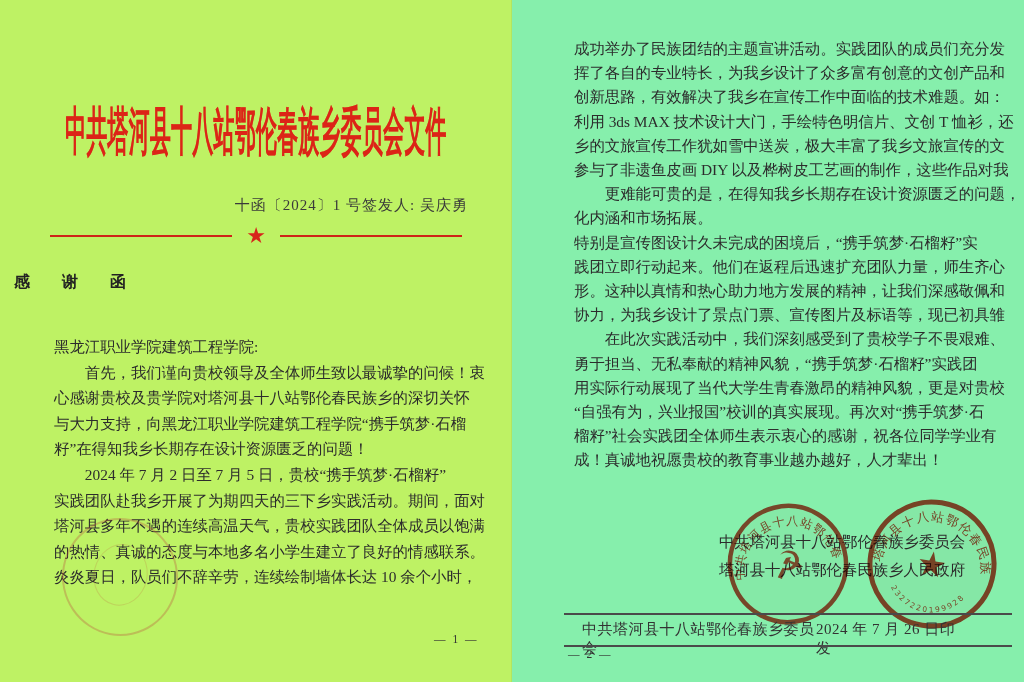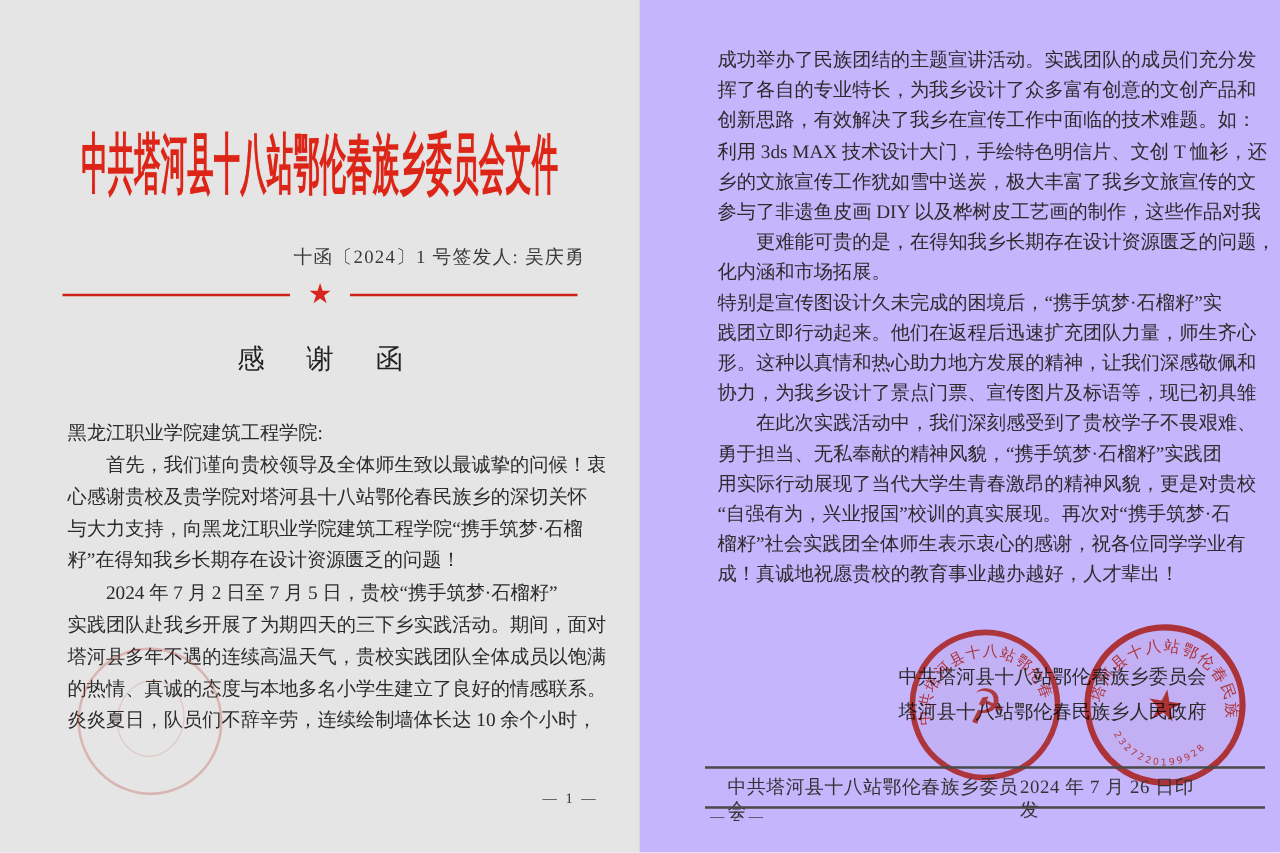--- a/index.html
+++ b/index.html
@@ -5,22 +5,22 @@
   html,body { margin:0; padding:0; }
   body {
     width:1024px; height:682px;
     background:#f4f4f2;
     font-family:"Liberation Serif","DejaVu Serif",serif;
     color:#2b2b2b;
     overflow:hidden;
   }
   .canvas { position:relative; width:1024px; height:682px; background:#fbfbfa; overflow:hidden; }
   .page { position:absolute; top:0; height:682px; overflow:hidden; }
-  .page-1 { left:0; width:512px; background:#e5e5e5; }
-  .page-2 { left:512px; width:512px; background:#c4b5fd; box-shadow:-1px 0 0 rgba(0,0,0,.05); }
+  .page-1 { left:0; width:512px; background:#bef264; }
+  .page-2 { left:512px; width:512px; background:#86efac; box-shadow:-1px 0 0 rgba(0,0,0,.05); }
 
   
   .red-title {
     position:absolute; top:97px; left:50%;
     width:980px;
     transform:translateX(-50%) scaleX(.40);
     font-size:52px; font-weight:bold; letter-spacing:1px;
     color:#dc2417; text-align:center; white-space:nowrap;
     text-shadow:0 0 1px rgba(220,36,23,.55);
   }
@@ -31,21 +31,21 @@
   }
   .star-rule {
     position:absolute; top:224px; left:50px; right:50px; height:24px;
     display:flex; align-items:center;
   }
   .star-rule .seg { flex:1; height:2px; background:#ce2418; }
   .star-rule .star { color:#d7261b; font-size:22px; line-height:22px; margin:0 14px;
     font-family:"DejaVu Sans",sans-serif; }
   .letter-title {
     position:absolute; top:272px; left:0; right:0;
-    text-align:center; font-size:22px; font-weight:normal;
+    text-align:left; font-size:16px; font-weight:bold;
     letter-spacing:14px; text-indent:14px; color:#222;
   }
   .body-text { position:absolute; font-size:15.4px; color:#2c2c2c; }
   .body-1 { top:334px; left:54px; width:420px; line-height:25.6px; }
   .body-2 { top:37px; left:62px; width:432px; line-height:24.2px; }
   .line { white-space:nowrap; }
   .line.indent { text-indent:2em; }
 
   .bleed-stamp {
     position:absolute; top:518px; left:62px; width:112px; height:114px;

